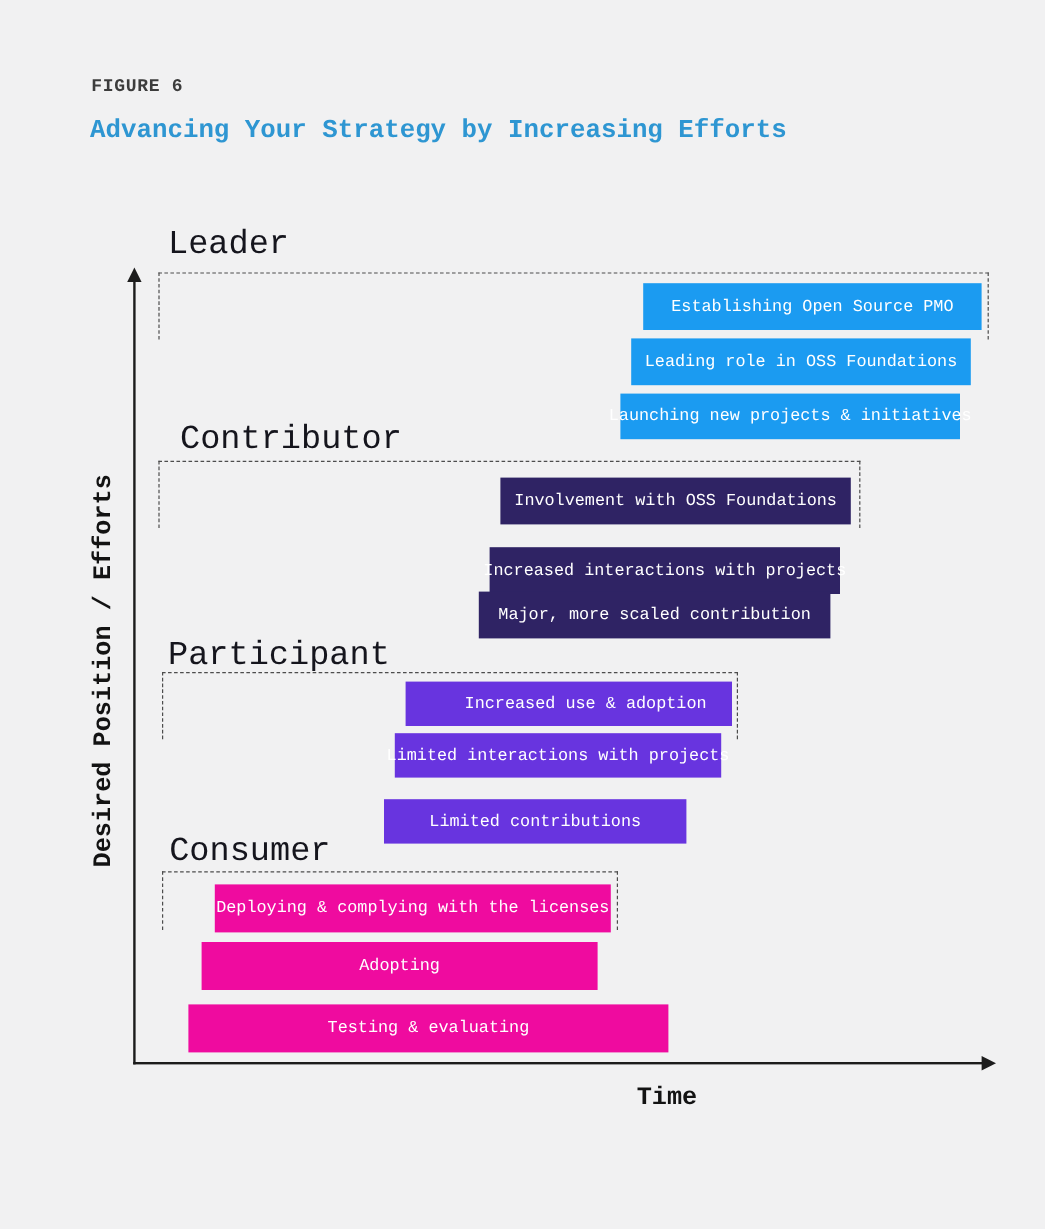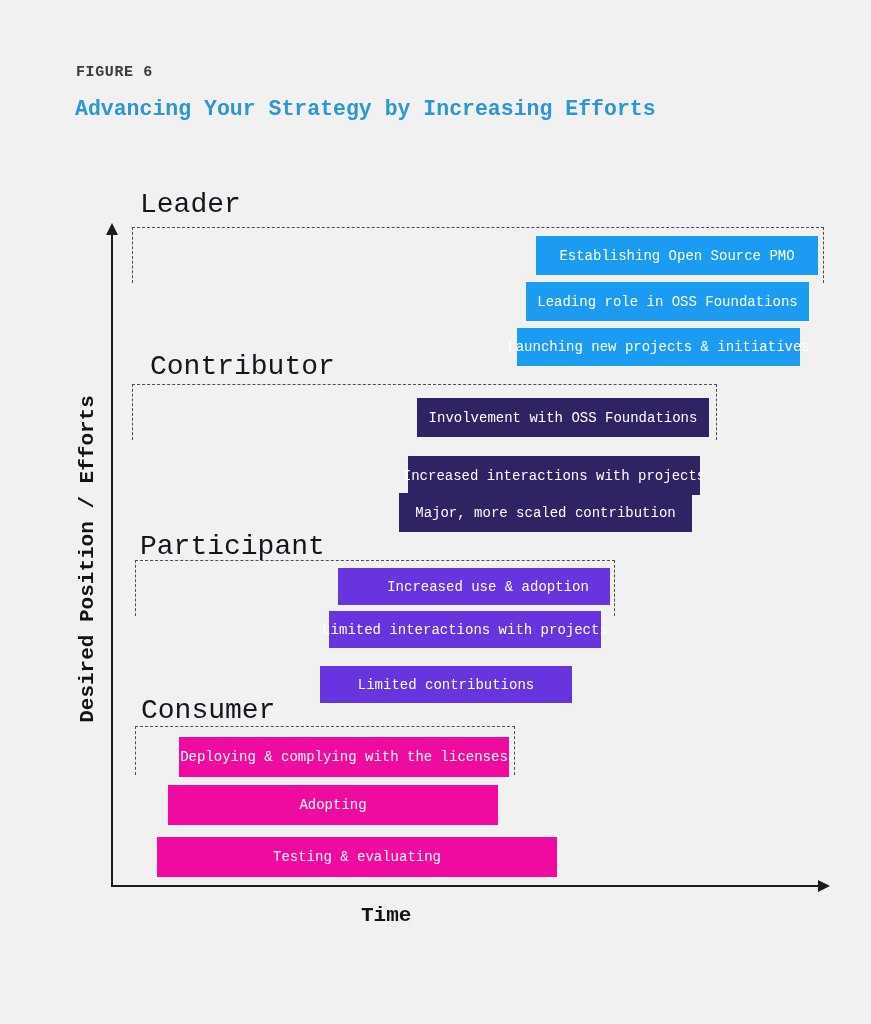--- a/index.html
+++ b/index.html
@@ -41,21 +41,21 @@
     border-left: 12px solid #1c1c1c;
   }
   .y-label {
     position: absolute; left: -112px; top: 546px;
     width: 400px; height: 26px; line-height: 26px;
     text-align: center; transform: rotate(-90deg);
     font-size: 21px; font-weight: 700; color: #131313;
   }
   .x-label {
     position: absolute; left: 361px; top: 904px; width: 220px;
-    text-align: left;
+    text-align: right;
     font-size: 21px; font-weight: 700; color: #131313;
   }
 
   
   .lvl-name {
     position: absolute;
     font-size: 28px; font-weight: 400; color: #15151d;
     line-height: 24px;
   }
   .name-leader      { left: 140px; top: 193px; }

